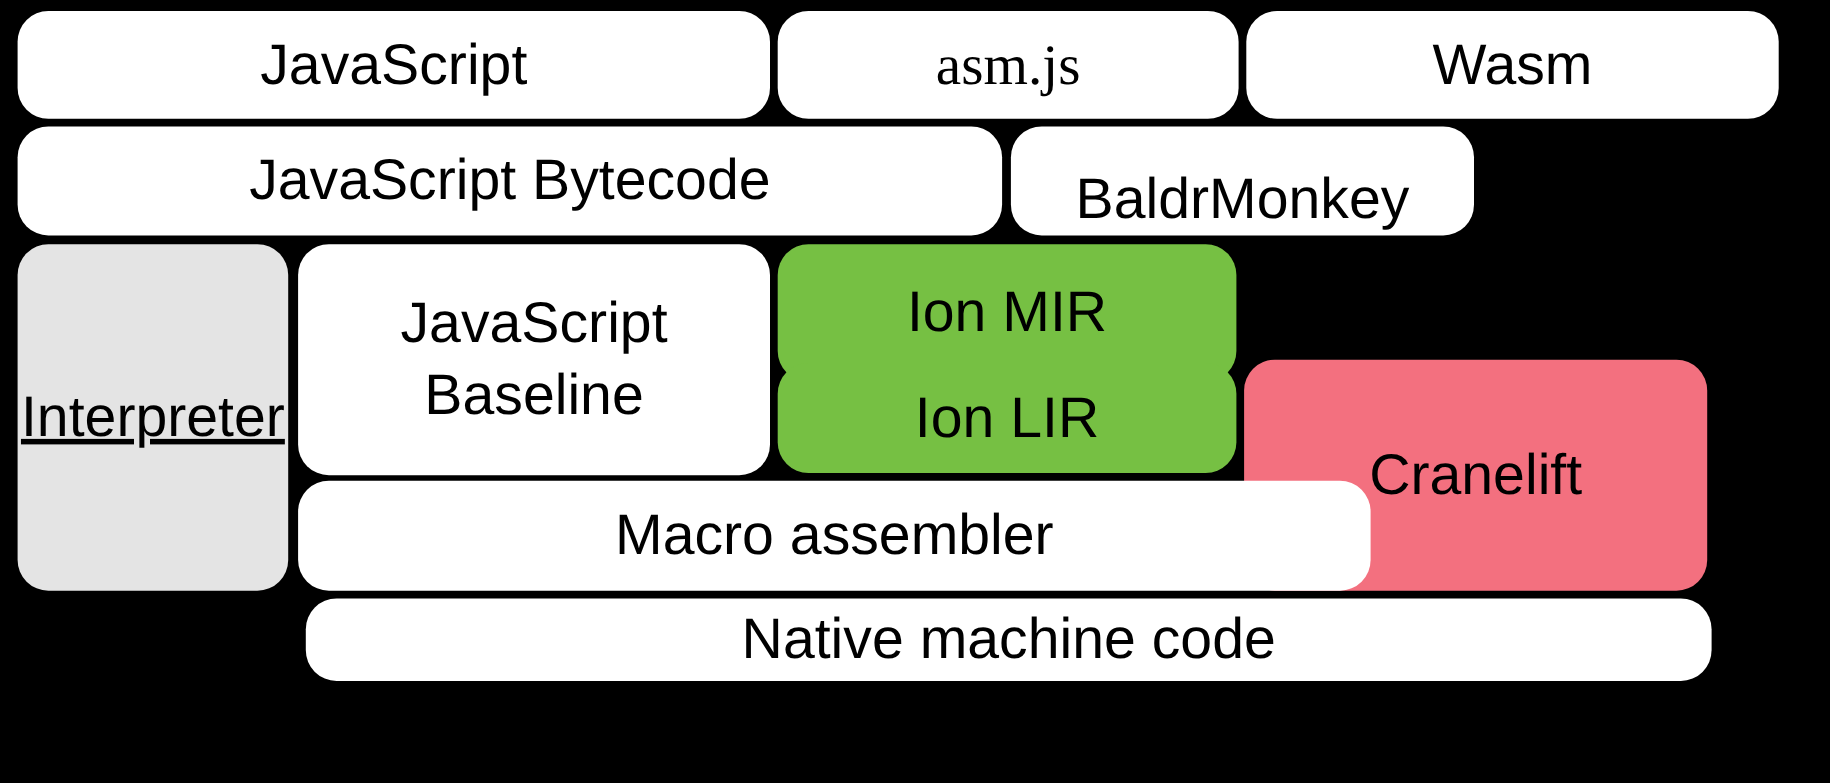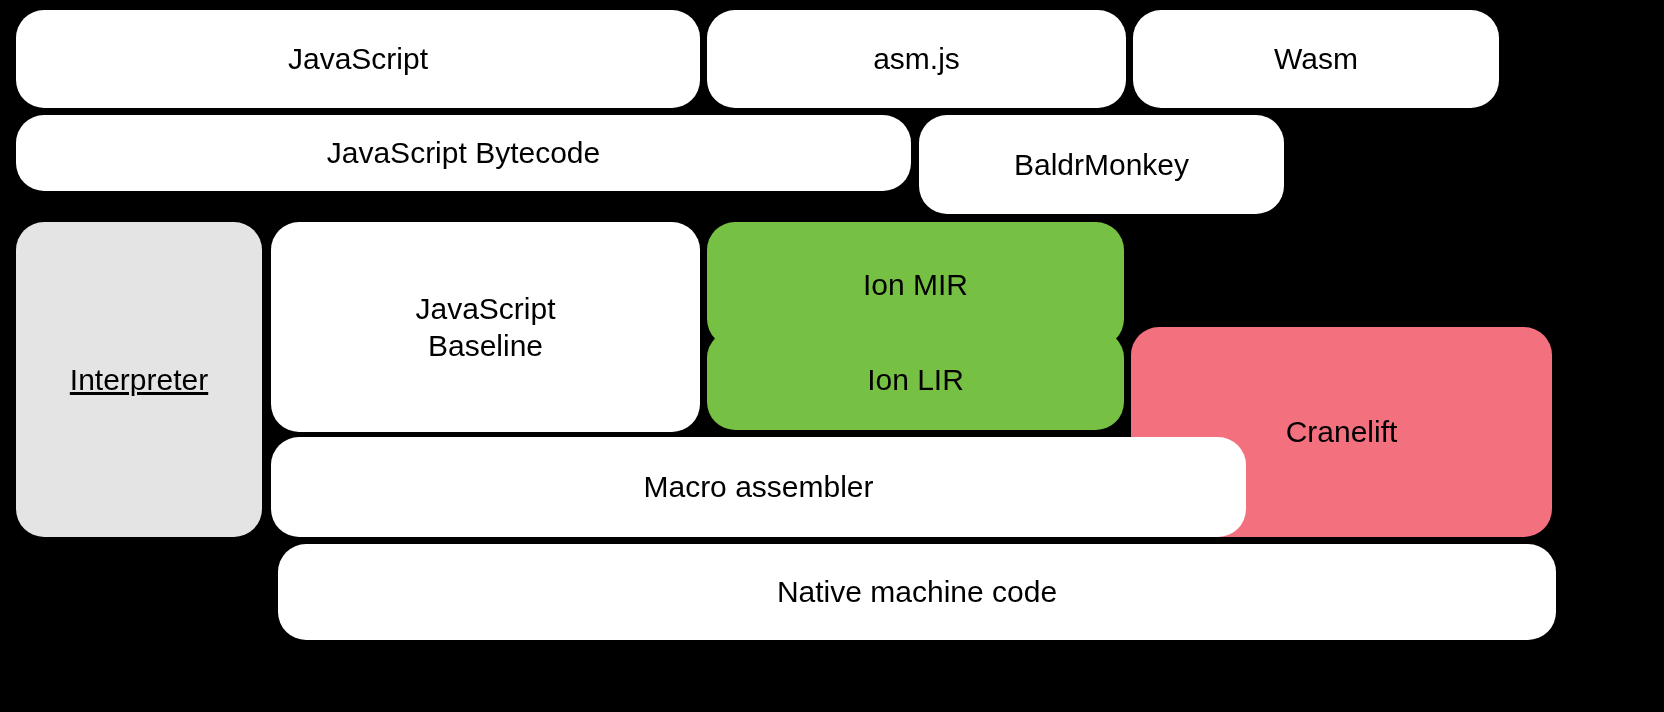--- a/index.html
+++ b/index.html
@@ -16,53 +16,53 @@
     font-family: "Liberation Sans", sans-serif;
   }
   .node {
     position: absolute;
     display: flex;
     align-items: center;
     justify-content: center;
     border-radius: 28px;
     background: #ffffff;
     color: #000000;
-    font-size: 30px;
+    font-size: 52px;
     text-align: center;
     box-sizing: border-box;
   }
   .node .label {
     white-space: pre-line;
     line-height: 1.25;
     padding: 0 12px;
   }
   
   .n-javascript      { left: 16px;   top: 10px;  width: 684px;  height: 98px; }
   .n-asmjs           { left: 707px;  top: 10px;  width: 419px;  height: 98px; }
-  .n-wasm            { left: 1133px; top: 10px;  width: 366px;  height: 98px; }
-  .n-bytecode        { left: 16px;   top: 115px; width: 895px;  height: 76px; text-align: center; }
-  .n-baldrmonkey     { left: 919px;  top: 115px; width: 365px;  height: 99px; }
+  .n-wasm            { left: 1133px; top: 10px;  width: 484px;  height: 98px; }
+  .n-bytecode        { left: 16px;   top: 115px; width: 895px;  height: 99px; text-align: center; }
+  .n-baldrmonkey     { left: 919px;  top: 115px; width: 421px;  height: 99px; align-items: flex-end; }
   .n-interpreter     { left: 16px;   top: 222px; width: 246px;  height: 315px; text-decoration: underline; }
   .n-baseline        { left: 271px;  top: 222px; width: 429px;  height: 210px; }
   .n-ion-mir         { left: 707px;  top: 222px; width: 417px;  height: 125px; }
   .n-ion-lir         { left: 707px;  top: 330px; width: 417px;  height: 100px; }
   .n-cranelift       { left: 1131px; top: 327px; width: 421px;  height: 210px; }
   .n-macro-assembler { left: 271px;  top: 437px; width: 975px;  height: 100px; }
-  .n-native          { left: 278px;  top: 544px; width: 1278px; height: 96px; }
+  .n-native          { left: 278px;  top: 544px; width: 1278px; height: 75px; }
 </style>
 </head>
 <body>
 
 <div class="canvas" style="background: rgb(0, 0, 0);">
 
   <div class="node n-javascript" style="background: rgb(255, 255, 255);">
     <span class="label">JavaScript</span>
   </div>
 
-  <div class="node n-asmjs" style="background: rgb(255, 255, 255);">
+  <div class="node n-asmjs" style="background: rgb(255, 255, 255); font-family: Liberation Serif, serif;">
     <span class="label">asm.js</span>
   </div>
 
   <div class="node n-wasm" style="background: rgb(255, 255, 255);">
     <span class="label">Wasm</span>
   </div>
 
   <div class="node n-bytecode" style="background: rgb(255, 255, 255);">
     <span class="label">JavaScript Bytecode</span>
   </div>

